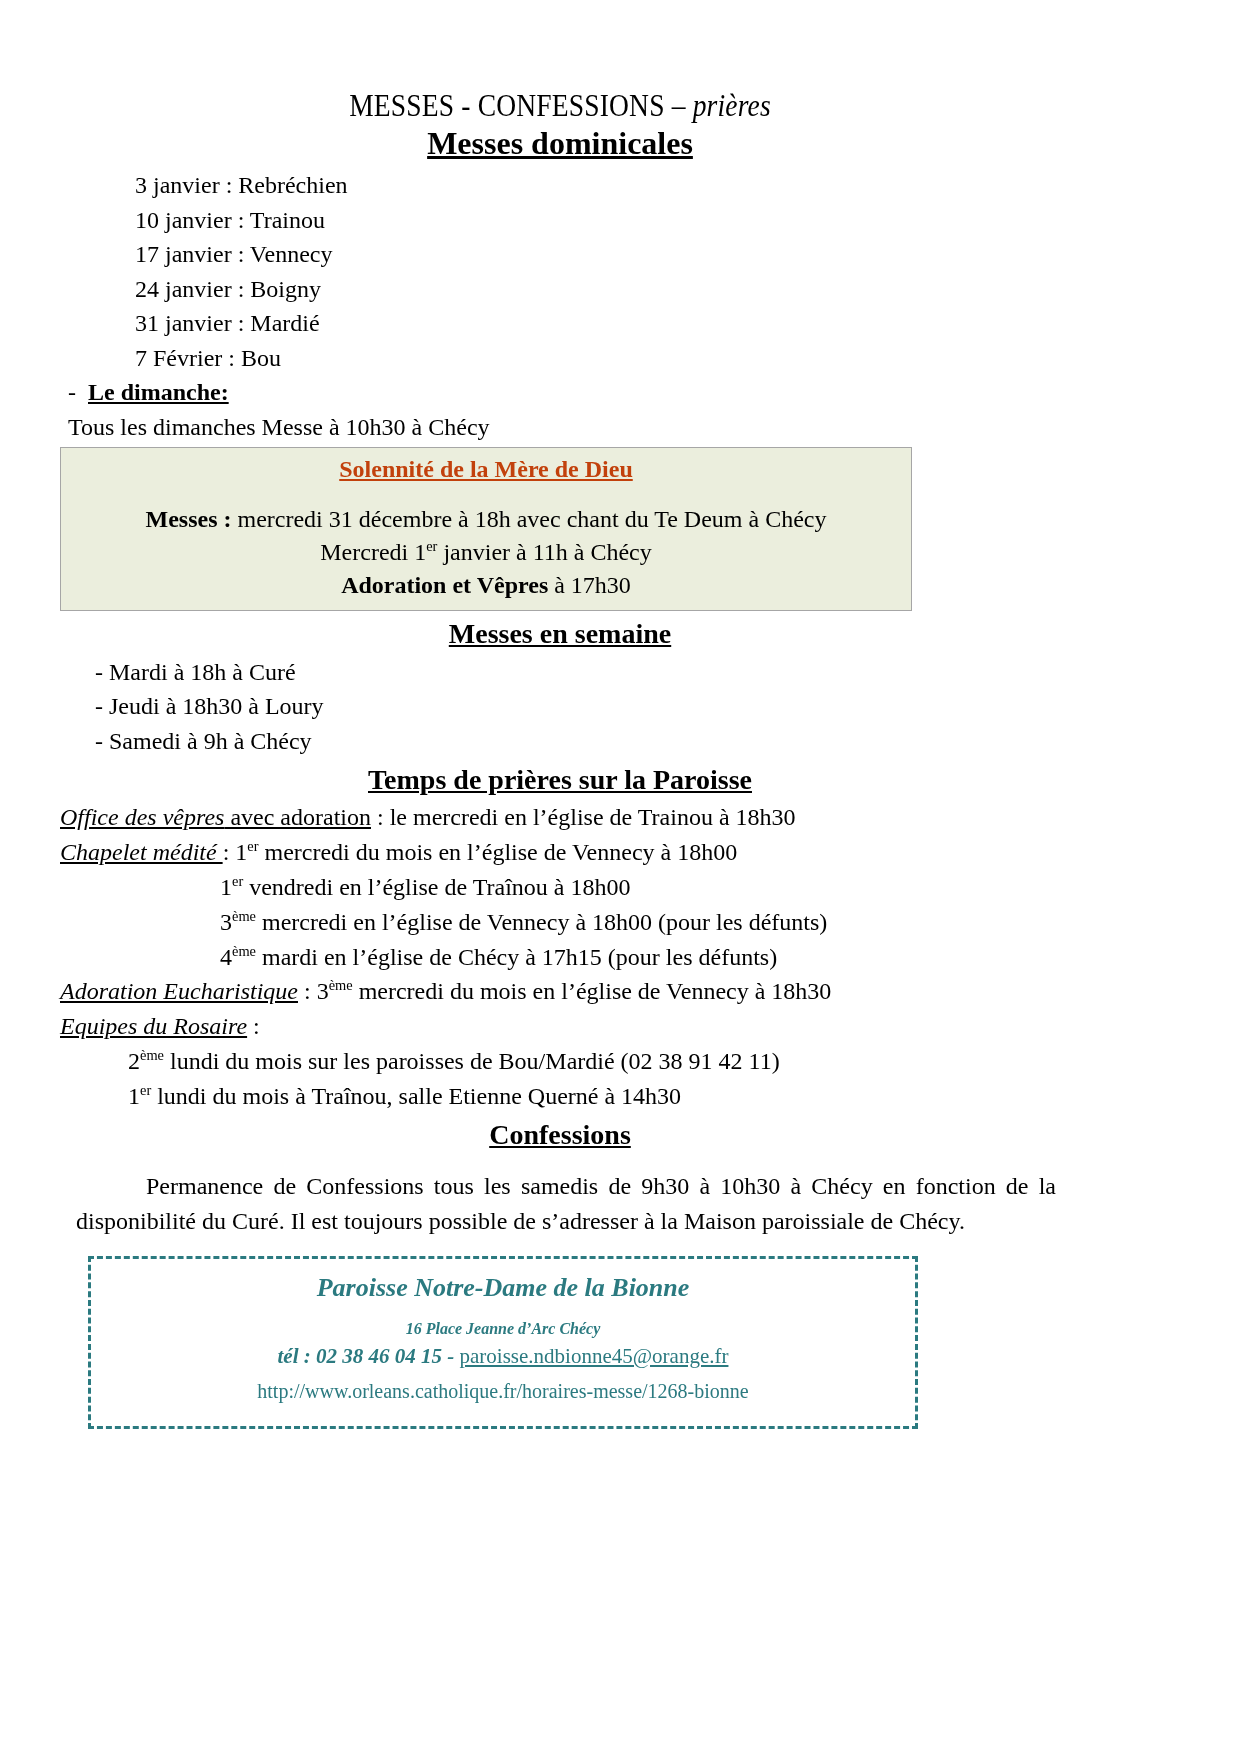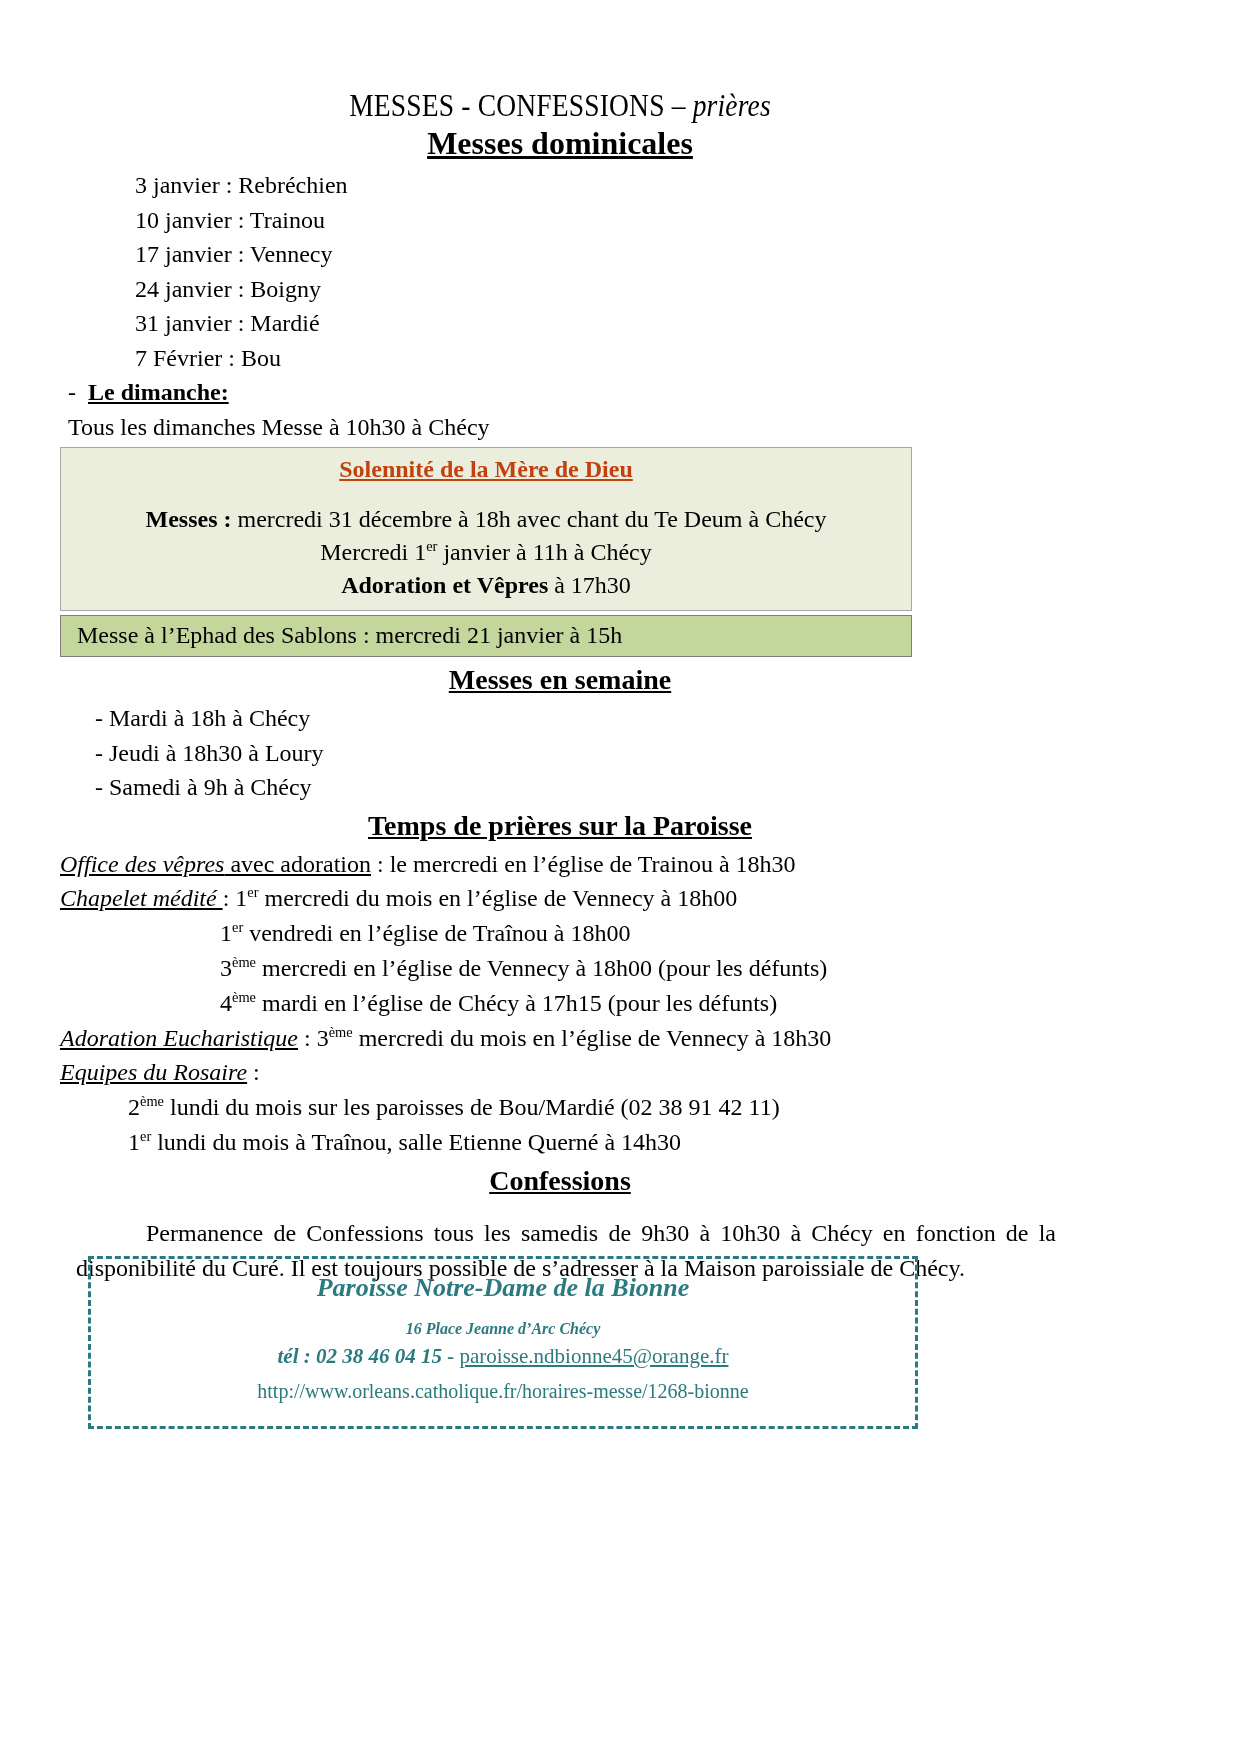--- a/index.html
+++ b/index.html
@@ -226,25 +226,24 @@
 
     <div class="dimanche-line">Tous les dimanches Messe à 10h30 à Chécy</div>
 
     <div class="box-solennite">
       <div class="sol-title">Solennité de la Mère de Dieu</div>
       <div class="sol-line"><span class="b">Messes : </span><span>mercredi 31 décembre à 18h avec chant du Te Deum à Chécy</span></div>
       <div class="sol-line"><span>Mercredi 1</span><sup>er</sup><span> janvier à 11h à Chécy</span></div>
       <div class="sol-line"><span class="b">Adoration et Vêpres</span><span> à 17h30</span></div>
     </div>
 
-    <div class="box-ephad">Messe à l’Ephad des Sablons : mercredi 21 janvier à 15h</div>
 
     <div class="center-head">Messes en semaine</div>
     <div>
-      <div class="week-item">- Mardi à 18h à Chécy</div>
+      <div class="week-item">- Mardi à 18h à Curé</div>
       <div class="week-item">- Jeudi à 18h30 à Loury</div>
       <div class="week-item">- Samedi à 9h à Chécy</div>
     </div>
 
     <div class="center-head">Temps de prières sur la Paroisse</div>
 
     <div class="prayer-line"><span class="i u">Office des vêpres</span><span class="u"> avec adoration</span><span> : le mercredi en l’église de Trainou à 18h30</span></div>
 
     <div class="prayer-line"><span class="i u">Chapelet médité </span><span>: 1</span><sup>er</sup><span> mercredi du mois en l’église de Vennecy à 18h00</span></div>
 

